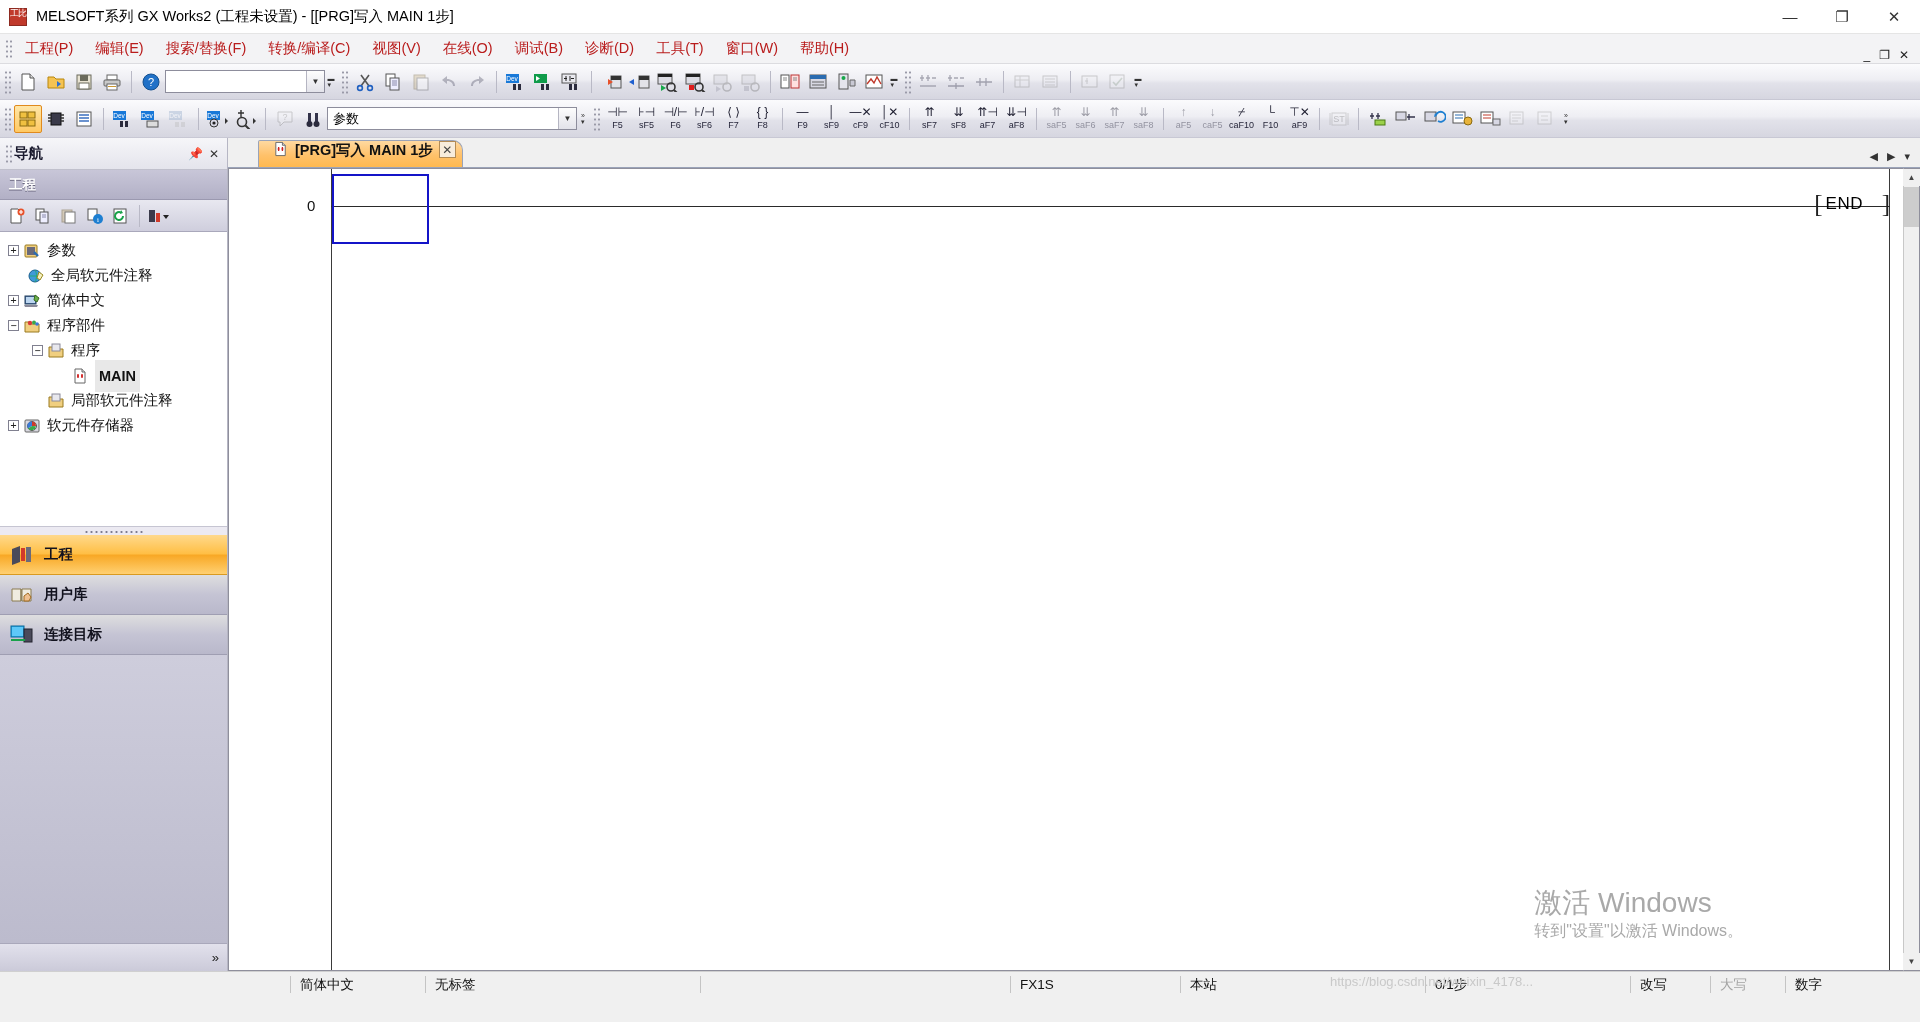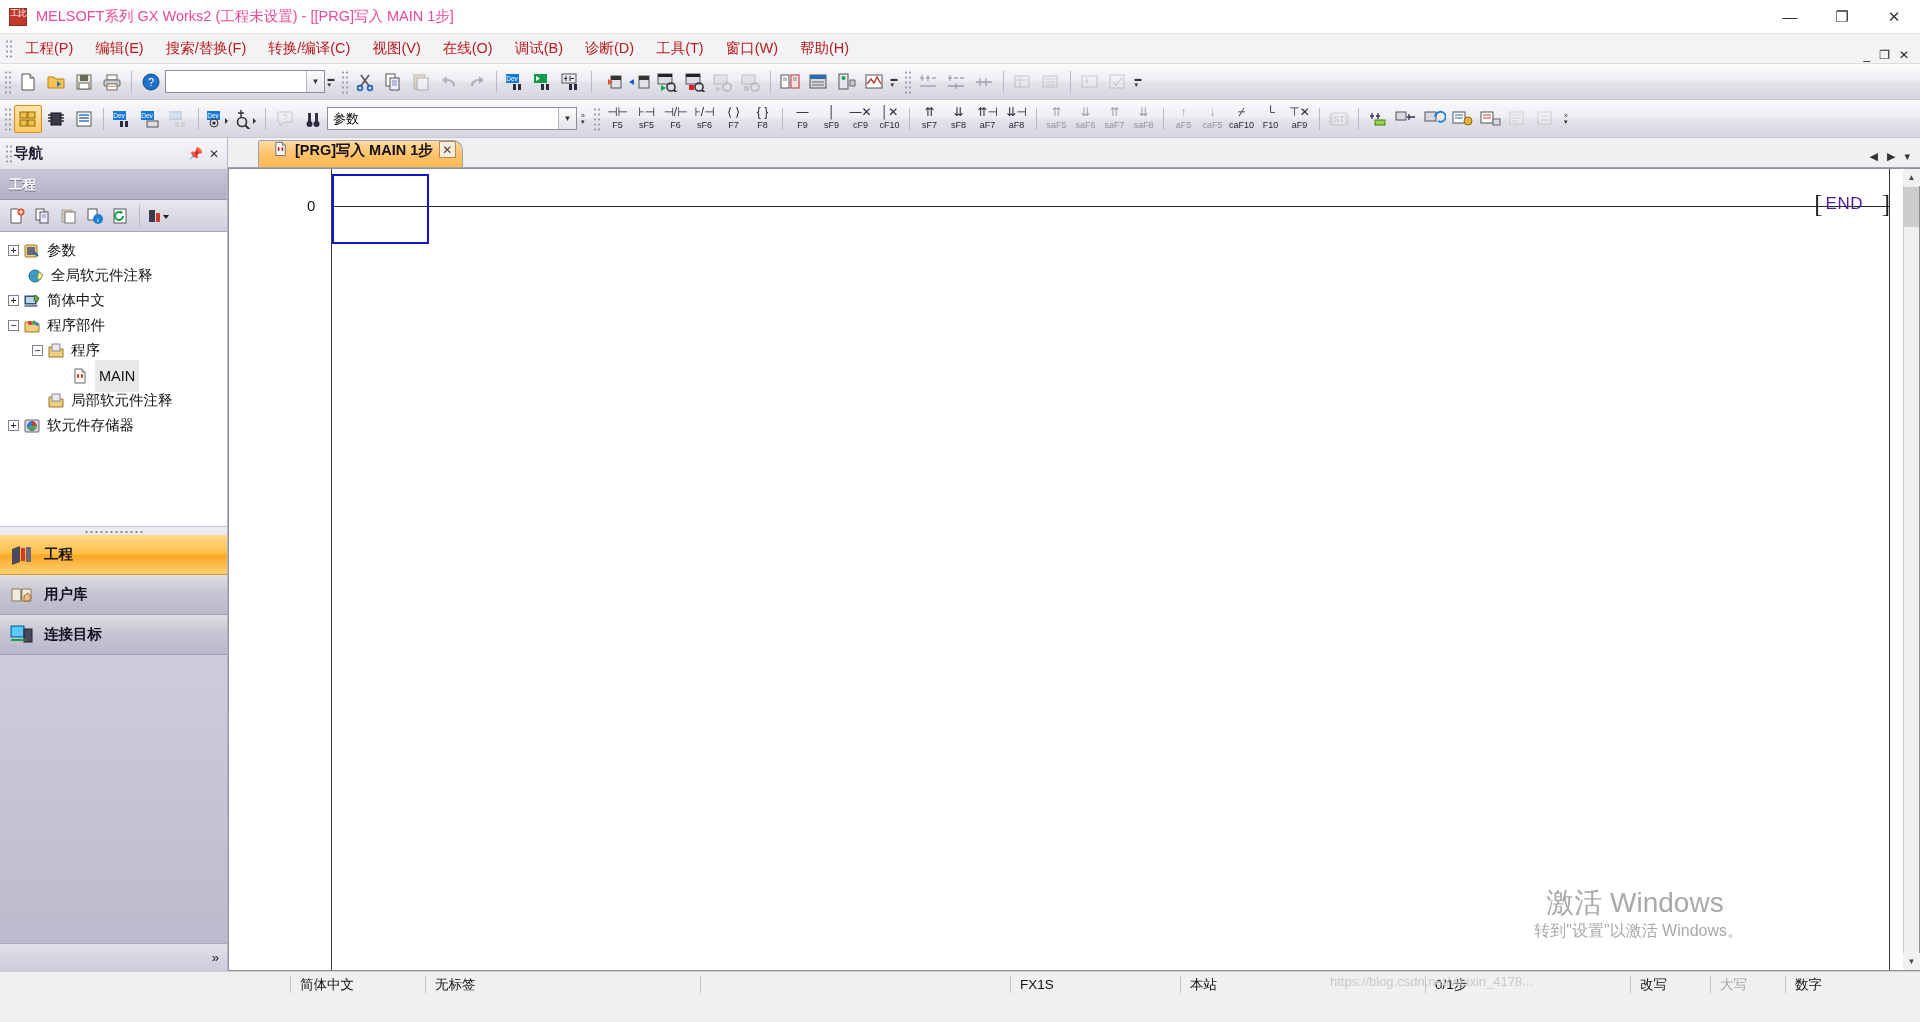--- a/index.html
+++ b/index.html
@@ -18,21 +18,21 @@
   .app-icon {
     width: 18px; height: 18px; margin-left: 9px; margin-right: 9px;
     background: #c0392b; border: 1px solid #8e2a20;
     position: relative; flex: none;
   }
   .app-icon::after {
     content: "工比"; position: absolute; top: -2px; left: 0;
     font-size: 9px; color: #fff; letter-spacing: -1px;
   }
   .title-text {
-    font-size: 14.5px; color: #ec4899; white-space: nowrap;
+    font-size: 14.5px; color: #000000; white-space: nowrap;
   }
   .win-btns { margin-left: auto; display: flex; height: 100%; }
   .win-btn {
     width: 52px; height: 100%; display: flex;
     align-items: center; justify-content: center;
     font-size: 15px; color: #333;
   }
 
   
   .menubar {
@@ -166,21 +166,21 @@
     width: 11px; height: 11px; border: 1px solid #808090;
     background: #fff; font-size: 10px; line-height: 9px;
     text-align: center; color: #222; flex: none;
     margin-right: 4px; font-family: "DejaVu Sans Mono", monospace;
   }
   .tnode .exp.none { border: none; background: transparent; }
   .tnode .ico {
     width: 18px; height: 17px; margin-right: 6px; flex: none;
     display: flex; align-items: center; justify-content: center;
   }
-  .tnode .lbl.sel { background: #e8e8e8; padding: 8px 4px; }
+  .tnode .lbl.sel { background: #e8e8e8; padding: 8px 4px; font-weight: bold; }
 
   .nav-splitter {
     height: 9px; display: flex; align-items: center; justify-content: center;
     background: #eceaf2; border-top: 1px solid #c6c5d2;
   }
   .nav-splitter .dots {
     width: 60px; height: 3px;
     background-image: radial-gradient(circle, #7d7c90 1px, transparent 1.2px);
     background-size: 5px 4px;
   }
@@ -257,31 +257,31 @@
     border: 2px solid #1414c8; background: transparent;
   }
   .end-instr {
     position: absolute; right: 40px; top: 24px;
     display: flex; align-items: center; gap: 3px;
   }
   .end-instr .brk {
     font-size: 25px; color: #222; line-height: 22px;
     font-family: "Liberation Serif", serif;
   }
-  .end-instr .txt { font-size: 17px; color: #4c1d95; letter-spacing: .5px; }
+  .end-instr .txt { font-size: 17px; color: #000000; letter-spacing: .5px; }
   .end-close {
     position: absolute; right: 13px; top: 24px;
     font-size: 25px; color: #222; line-height: 22px;
     font-family: "Liberation Serif", serif;
   }
   .watermark {
     position: absolute; right: 160px; bottom: 28px;
     color: #a9a9a9; text-align: left; user-select: none;
   }
-  .watermark .w1 { font-size: 28px; line-height: 34px; margin-left: 12px; }
+  .watermark .w1 { font-size: 28px; line-height: 34px; }
   .watermark .w2 { font-size: 16px; line-height: 22px; }
 
   
   .vscroll {
     width: 17px; background: #f0f0f0; border: 1px solid #8f8f9c;
     border-left: 1px solid #c8c8c8;
     display: flex; flex-direction: column; align-items: center;
   }
   .vscroll .arr {
     width: 17px; height: 17px; display: flex; align-items: center;

